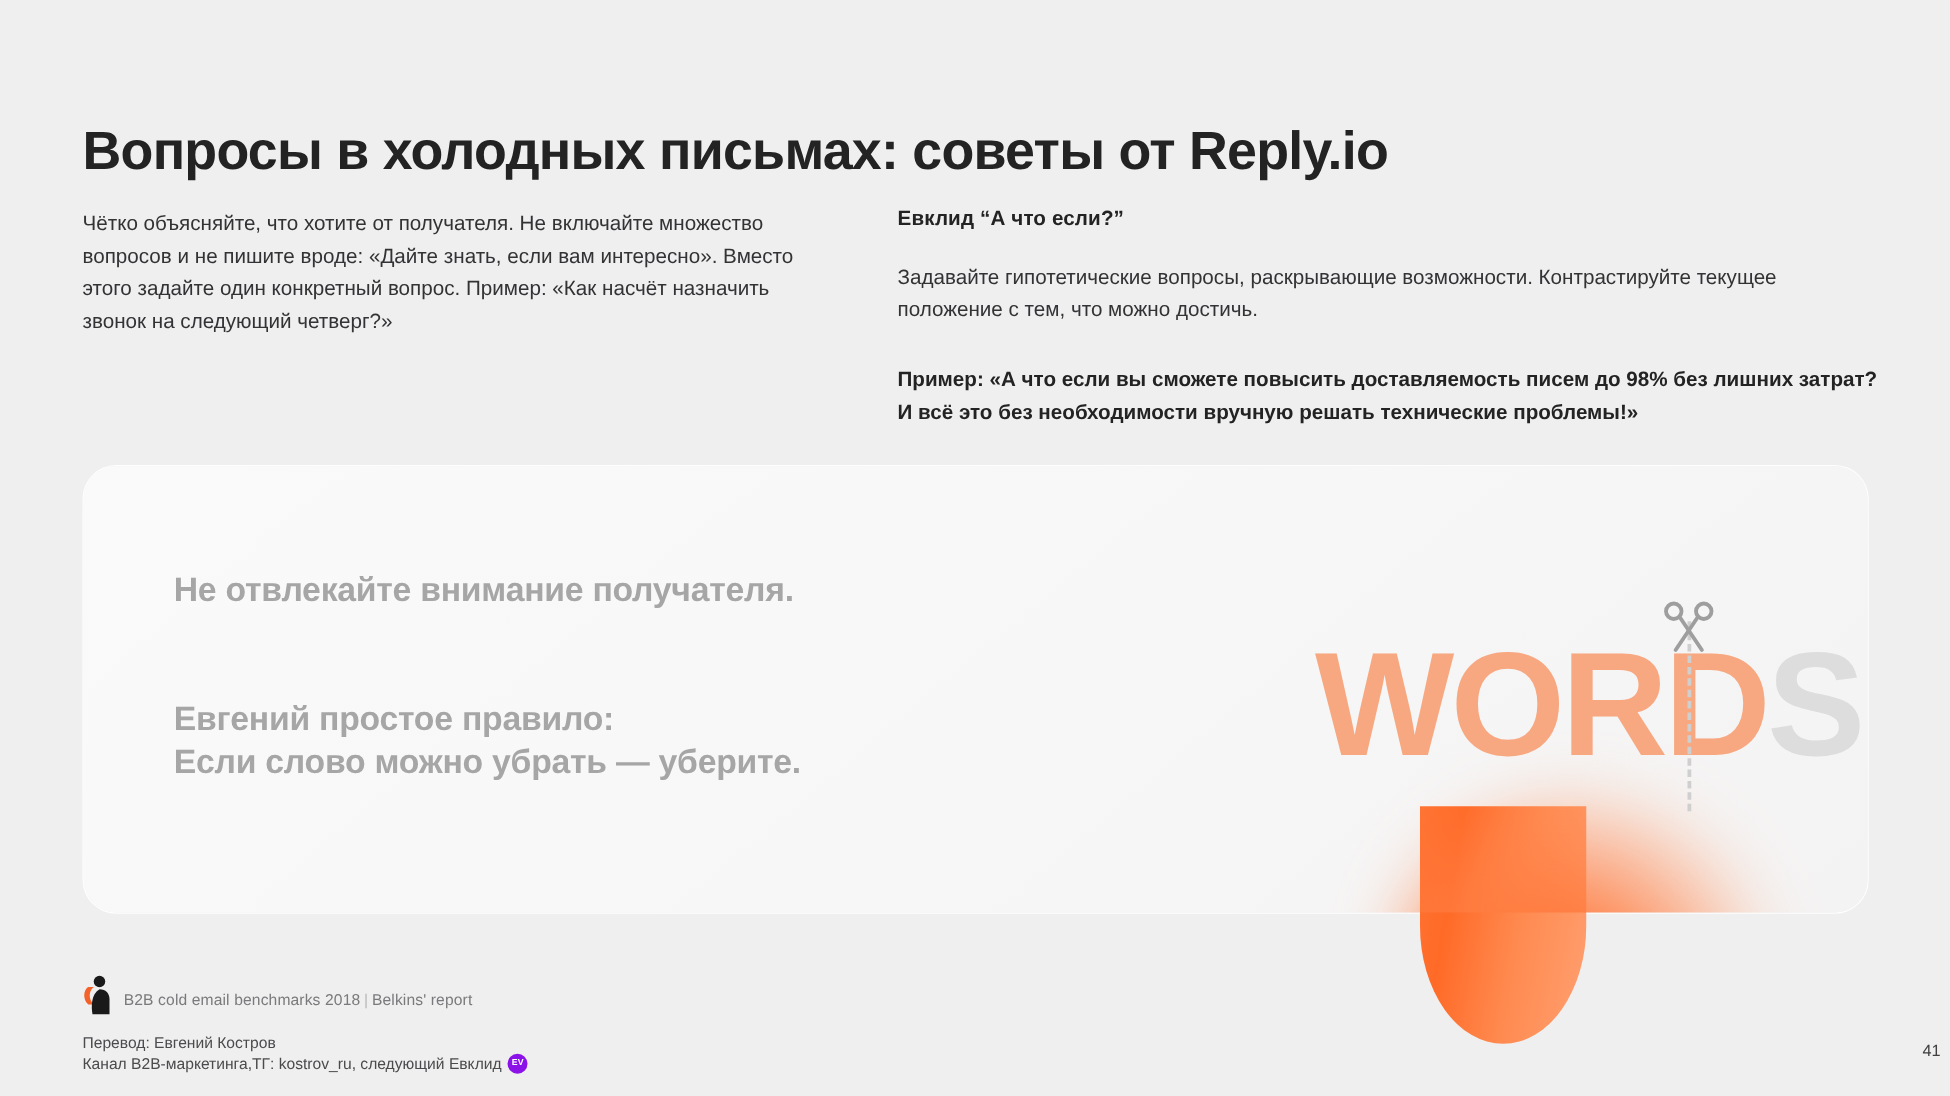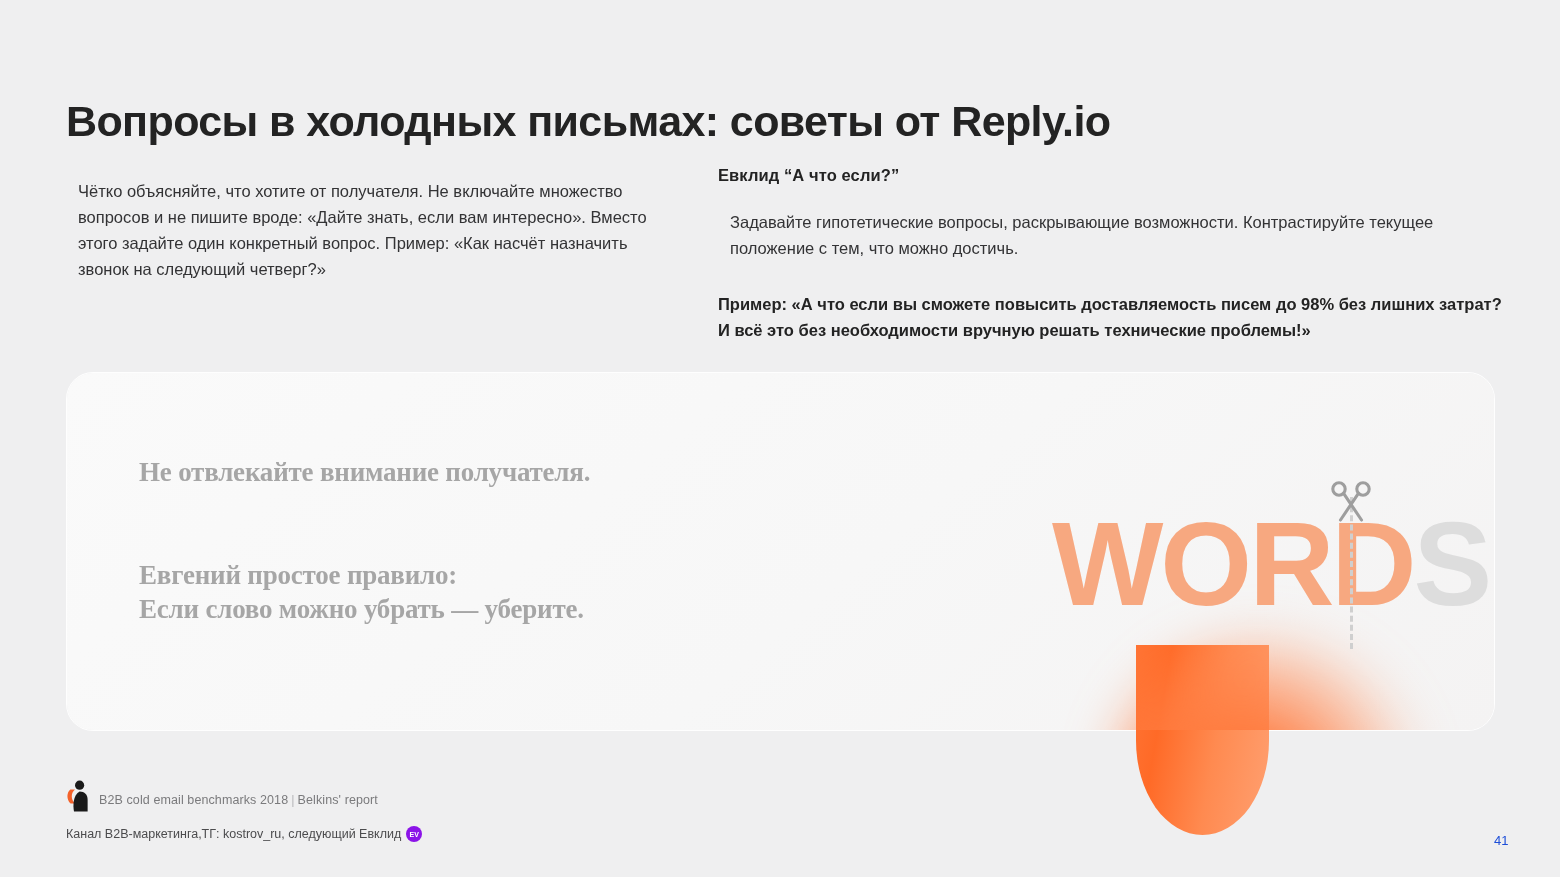--- a/index.html
+++ b/index.html
@@ -48,21 +48,21 @@
     font-weight: bold;
     color: #232323;
     margin: 0 0 24px 0;
     letter-spacing: 0.1px;
   }
   .col-body {
     font-size: 16.5px;
     font-weight: normal;
     color: #333335;
     line-height: 26px;
-    margin: 12px;
+    margin: 0;
   }
   .col-body.tight { max-width: 585px; }
   .col-right .col-body { max-width: 790px; }
 
   .col-example {
     font-size: 16.5px;
     font-weight: bold;
     color: #232323;
     line-height: 26px;
     margin: 30px 0 12px 0;
@@ -80,21 +80,20 @@
     border-radius: 26px;
     box-shadow: 0 0 0 1px rgba(255,255,255,0.9);
     overflow: hidden;
   }
 
   .card-text {
     position: absolute;
     left: 72px;
     top: 82px;
     z-index: 6;
-    font-family: Liberation Serif, serif;
   }
   .card-line {
     font-size: 27px;
     font-weight: bold;
     color: #a6a6a6;
     line-height: 34px;
     letter-spacing: -0.2px;
     white-space: nowrap;
   }
   .card-gap { height: 69px; }
@@ -206,24 +205,24 @@
     color: #ffffff;
     font-size: 7px;
     font-weight: bold;
     letter-spacing: 0.2px;
     margin-left: 5px;
     line-height: 1;
   }
 
   .page-number {
     position: absolute;
-    left: 1494px;
+    left: 1538px;
     top: 833px;
     font-size: 13px;
-    color: #1d4ed8;
+    color: #404040;
   }
 </style>
 </head>
 <body>
 
 <div class="slide">
 
   <h1 class="slide-title">Вопросы в холодных письмах: советы от Reply.io</h1>
 
   <div class="col col-left">
@@ -268,20 +267,23 @@
     <circle cx="13.6" cy="5.2" r="4.6" fill="#1a1a1a"></circle>
     <path d="M13.6 11.4 C18.6 11.4 21.6 14.6 21.6 19.4 L21.6 31.4 L8.0 31.4 C7.0 26.0 6.6 15.4 13.6 11.4 Z" fill="#1a1a1a"></path>
   </svg>
 
   <div class="footer-source">
     <span>B2B cold email benchmarks 2018</span><span class="sep">|</span><span>Belkins' report</span>
   </div>
 
   <div class="footer-credit">
     <div class="credit-row">
+      <span>Перевод: Евгений Костров</span>
+    </div>
+    <div class="credit-row">
       <span>Канал B2B-маркетинга,ТГ: kostrov_ru, следующий Евклид</span>
       <span class="tg-badge">EV</span>
     </div>
   </div>
 
   <div class="page-number">41</div>
 
 </div>
 
 </body></html>

